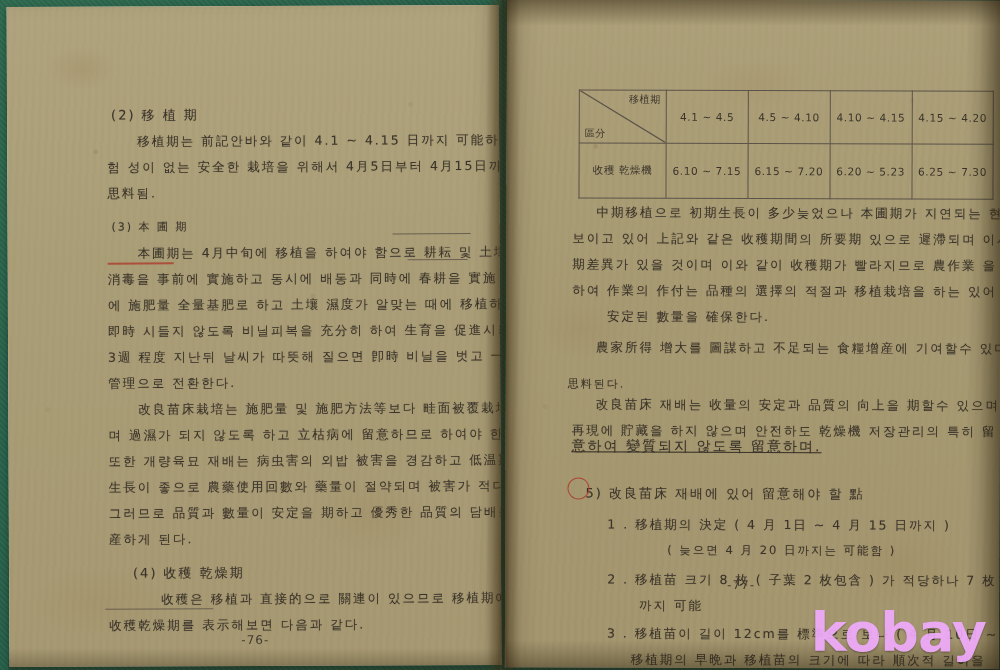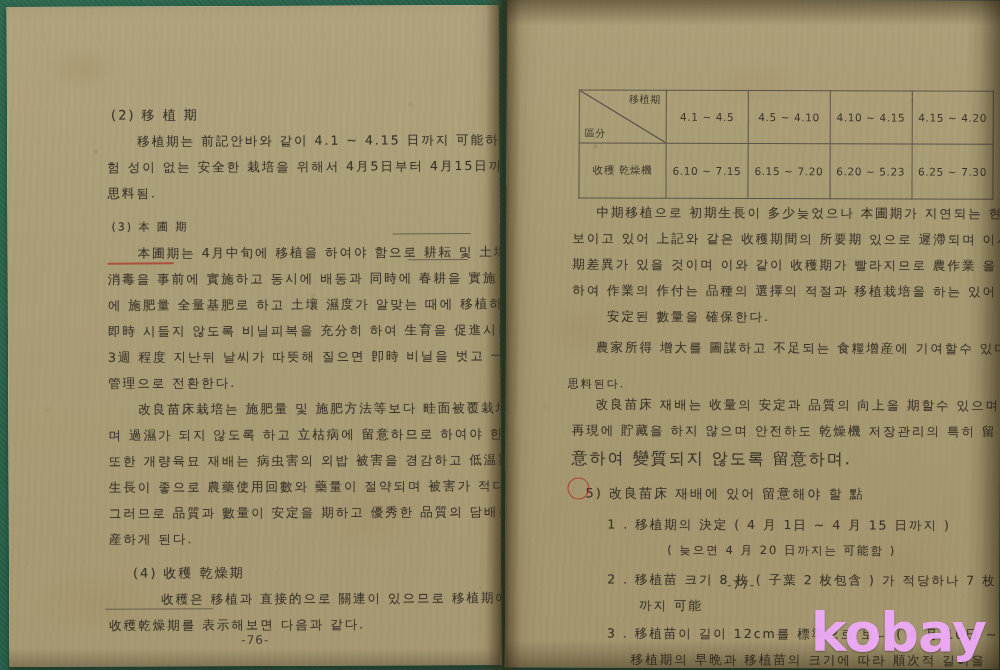--- a/index.html
+++ b/index.html
@@ -236,21 +236,21 @@
       <div class="sheet" id="right-sheet">
           <div class="ln" style="left: 90px; top: 205px; font-size: 12.5px;">中期移植으로  初期生長이  多少늦었으나  本圃期가  지연되는  현상을</div>
           <div class="ln" style="left: 66px; top: 231px; font-size: 12.5px;">보이고  있어  上記와  같은  收穫期間의  所要期  있으로  遲滯되며  이시</div>
           <div class="ln" style="left: 66px; top: 257px; font-size: 12.5px;">期差異가  있을  것이며  이와  같이  收穫期가  빨라지므로  農作業  을 함</div>
           <div class="ln" style="left: 66px; top: 283px; font-size: 12.5px;">하여  作業의  作付는  品種의  選擇의  적절과  移植栽培을  하는  있어</div>
           <div class="ln" style="left: 66px; top: 309px; font-size: 12.5px; margin-left: 35px;">安定된  數量을  確保한다.</div>
           <div class="ln" style="left: 90px; top: 340px; font-size: 12.5px;">農家所得  增大를  圖謀하고  不足되는  食糧增産에  기여할수  있다고</div>
           <div class="ln" style="left: 62px; top: 366px; font-size: 11px; margin-top: 11px;">思料된다.</div>
           <div class="ln" style="left: 90px; top: 397px; font-size: 12.5px;">改良苗床  재배는  收量의  安定과  品質의  向上을  期할수  있으며</div>
           <div class="ln" style="left: 66px; top: 423px; font-size: 12.5px;">再現에  貯藏을 하지  않으며  안전하도  乾燥機  저장관리의  특히  留</div>
-          <div class="ln" style="left: 66px; top: 449px; font-size: 16px;">意하여  變質되지  않도록  留意하며.</div>
+          <div class="ln" style="left: 66px; top: 438px; font-size: 14px; text-decoration: underline;">意하여  變質되지  않도록  留意하며.</div>
           <div class="ln" style="left: 80px; top: 485px; font-size: 13px;">5)  改良苗床  재배에  있어  留意해야  할  點</div>
           <div class="ln" style="left: 102px; top: 517px; font-size: 12.5px;">1 .  移植期의   決定 ( 4 月 1日 ~ 4 月  15 日까지 )</div>
           <div class="ln" style="left: 162px; top: 543px; font-size: 11.5px;">( 늦으면   4 月   20 日까지는   可能함 )</div>
           <div class="ln" style="left: 102px; top: 572px; font-size: 12.5px;">2 .  移植苗   크기    8 枚 ( 子葉   2 枚包含 ) 가   적당하나    7 枚 ~ 9 枚</div>
           <div class="ln" style="left: 134px; top: 598px; font-size: 12.5px;">까지   可能</div>
           <div class="ln" style="left: 102px; top: 626px; font-size: 12.5px;">3 .  移植苗이   길이   12cm를   標準으로   보나 ( 4 月 10日 ~ 4 月 15日 )</div>
           <div class="ln" style="left: 126px; top: 652px; font-size: 12.5px;">移植期의   早晩과   移植苗의   크기에   따라   順次적   길이을</div>
         </div>
 
       <div class="red-circle" style="left:62px;top:478px;"></div>

